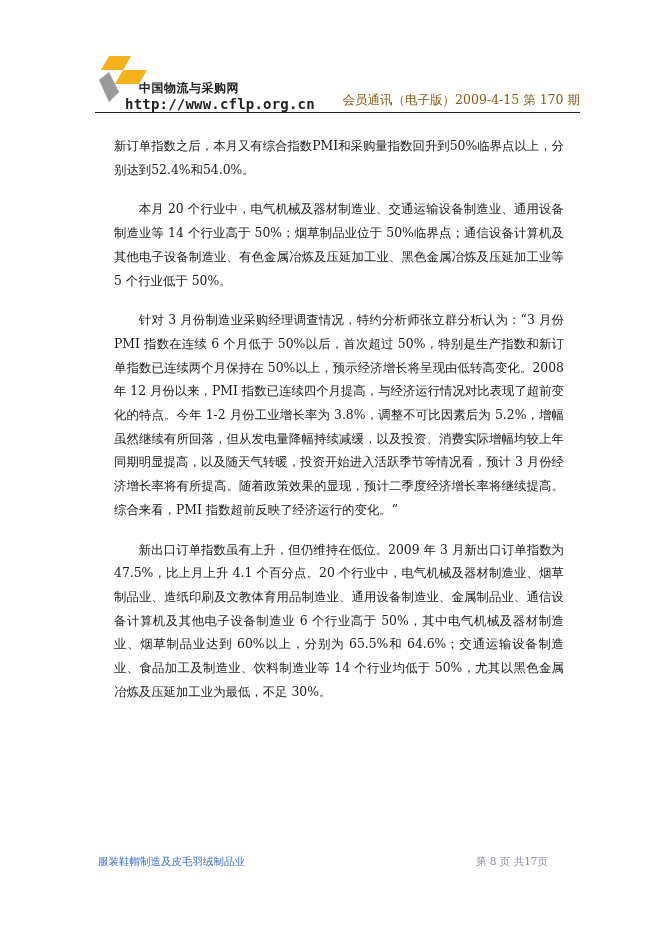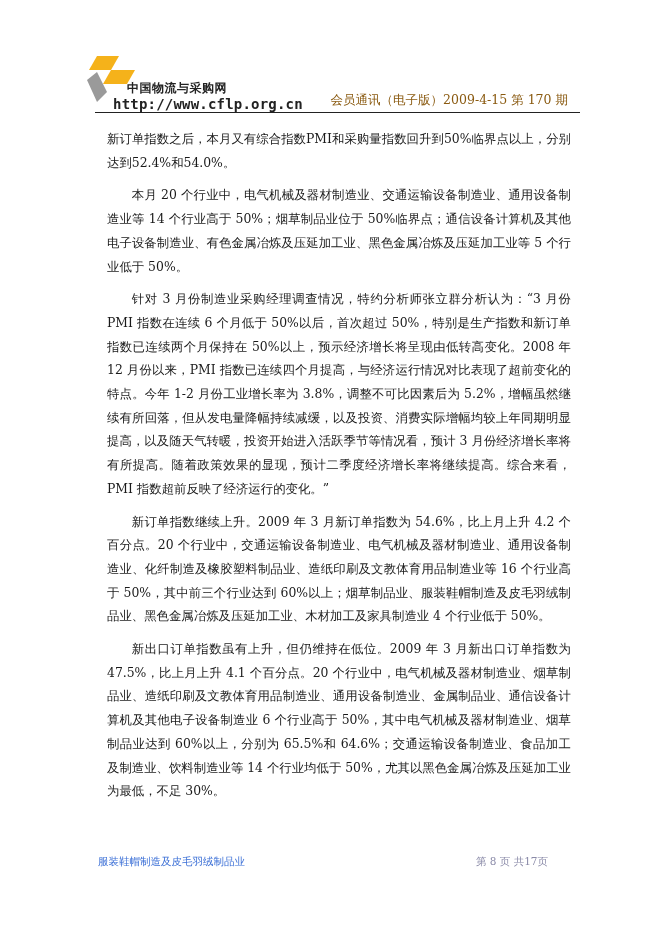--- a/index.html
+++ b/index.html
@@ -1,28 +1,28 @@
 <!DOCTYPE html>
 <html><head>
   <meta charset="utf-8">
   <style>
     html, body { margin: 0; padding: 0; background: #ffffff; }
     body { width: 662px; height: 936px; position: relative; overflow: hidden;
            font-family: "DejaVu Serif", "Liberation Serif", serif; color: #1a1a1a; }
-    .header { position: absolute; left: 83px; top: 50px; width: 485px; height: 62px; }
+    .header { position: absolute; left: 95px; top: 50px; width: 485px; height: 62px; }
     .logo { position: absolute; left: 0; top: 0; width: 190px; height: 58px; }
     .logo-shapes { position: absolute; left: 0; top: 0; }
     .logo-cn { position: absolute; left: 44px; top: 30px; font-family: "DejaVu Sans", "Liberation Sans", sans-serif;
                font-weight: bold; font-size: 12px; color: #222; letter-spacing: 0.5px; }
     .logo-url { position: absolute; left: 30px; top: 46px; font-family: "DejaVu Sans Mono", "Liberation Mono", monospace;
                 font-weight: bold; font-size: 14px; color: #222; letter-spacing: 0.2px; }
     .issue { position: absolute; right: 0; top: 42px; font-size: 12.5px; color: #8a5a10; white-space: nowrap; }
     .rule { position: absolute; left: 95px; top: 112px; width: 485px; height: 0; border-top: 1.5px solid #222; }
     .content { position: absolute; left: 98px; top: 118px; width: 482px; }
-    .content p { margin: 9px; font-size: 12.4px; line-height: 23.7px; text-align: justify; }
+    .content p { margin: 16px; font-size: 12.4px; line-height: 23.7px; text-align: justify; }
     .content p.indent { text-indent: 2em; }
     .content p.cont { text-indent: 0; }
     .footer { position: absolute; left: 98px; top: 855px; width: 450px; font-size: 11px; }
     .footer-left { position: absolute; left: 0; top: 0; color: #3b6fd6; font-family: "DejaVu Sans", "Liberation Sans", sans-serif; font-size: 10.5px; }
     .footer-right { position: absolute; right: 0; top: 0; color: #8a8aa8; font-size: 10.5px; }
   </style>
 </head>
 <body>
 
 <div class="header">
@@ -36,20 +36,19 @@
     <div class="logo-url">http://www.cflp.org.cn</div>
   </div>
   <div class="issue">会员通讯（电子版）2009-4-15 第 170 期</div>
 </div>
 <div class="rule"></div>
 
 <div class="content">
   <p class="cont">新订单指数之后，本月又有综合指数PMI和采购量指数回升到50%临界点以上，分别达到52.4%和54.0%。</p>
   <p class="indent">本月 20 个行业中，电气机械及器材制造业、交通运输设备制造业、通用设备制造业等 14 个行业高于 50%；烟草制品业位于 50%临界点；通信设备计算机及其他电子设备制造业、有色金属冶炼及压延加工业、黑色金属冶炼及压延加工业等 5 个行业低于 50%。</p>
   <p class="indent">针对 3 月份制造业采购经理调查情况，特约分析师张立群分析认为：“3 月份 PMI 指数在连续 6 个月低于 50%以后，首次超过 50%，特别是生产指数和新订单指数已连续两个月保持在 50%以上，预示经济增长将呈现由低转高变化。2008 年 12 月份以来，PMI 指数已连续四个月提高，与经济运行情况对比表现了超前变化的特点。今年 1-2 月份工业增长率为 3.8%，调整不可比因素后为 5.2%，增幅虽然继续有所回落，但从发电量降幅持续减缓，以及投资、消费实际增幅均较上年同期明显提高，以及随天气转暖，投资开始进入活跃季节等情况看，预计 3 月份经济增长率将有所提高。随着政策效果的显现，预计二季度经济增长率将继续提高。综合来看，PMI 指数超前反映了经济运行的变化。”</p>
-  <p class="indent">新订单指数继续上升。2009 年 3 月新订单指数为 54.6%，比上月上升 4.2 个百分点。20 个行业中，交通运输设备制造业、电气机械及器材制造业、通用设备制造业、化纤制造及橡胶塑料制品业、造纸印刷及文教体育用品制造业等 16 个行业高于 50%，其中前三个行业达到 60%以上；烟草制品业、服装鞋帽制造及皮毛羽绒制品业、黑色金属冶炼及压延加工业、木材加工及家具制造业 4 个行业低于 50%。</p>
   <p class="indent">新出口订单指数虽有上升，但仍维持在低位。2009 年 3 月新出口订单指数为 47.5%，比上月上升 4.1 个百分点。20 个行业中，电气机械及器材制造业、烟草制品业、造纸印刷及文教体育用品制造业、通用设备制造业、金属制品业、通信设备计算机及其他电子设备制造业 6 个行业高于 50%，其中电气机械及器材制造业、烟草制品业达到 60%以上，分别为 65.5%和 64.6%；交通运输设备制造业、食品加工及制造业、饮料制造业等 14 个行业均低于 50%，尤其以黑色金属冶炼及压延加工业为最低，不足 30%。</p>
 </div>
 
 <div class="footer">
   <span class="footer-left">服装鞋帽制造及皮毛羽绒制品业</span>
   <span class="footer-right">第 8 页 共17页</span>
 </div>
 
 </body></html>

